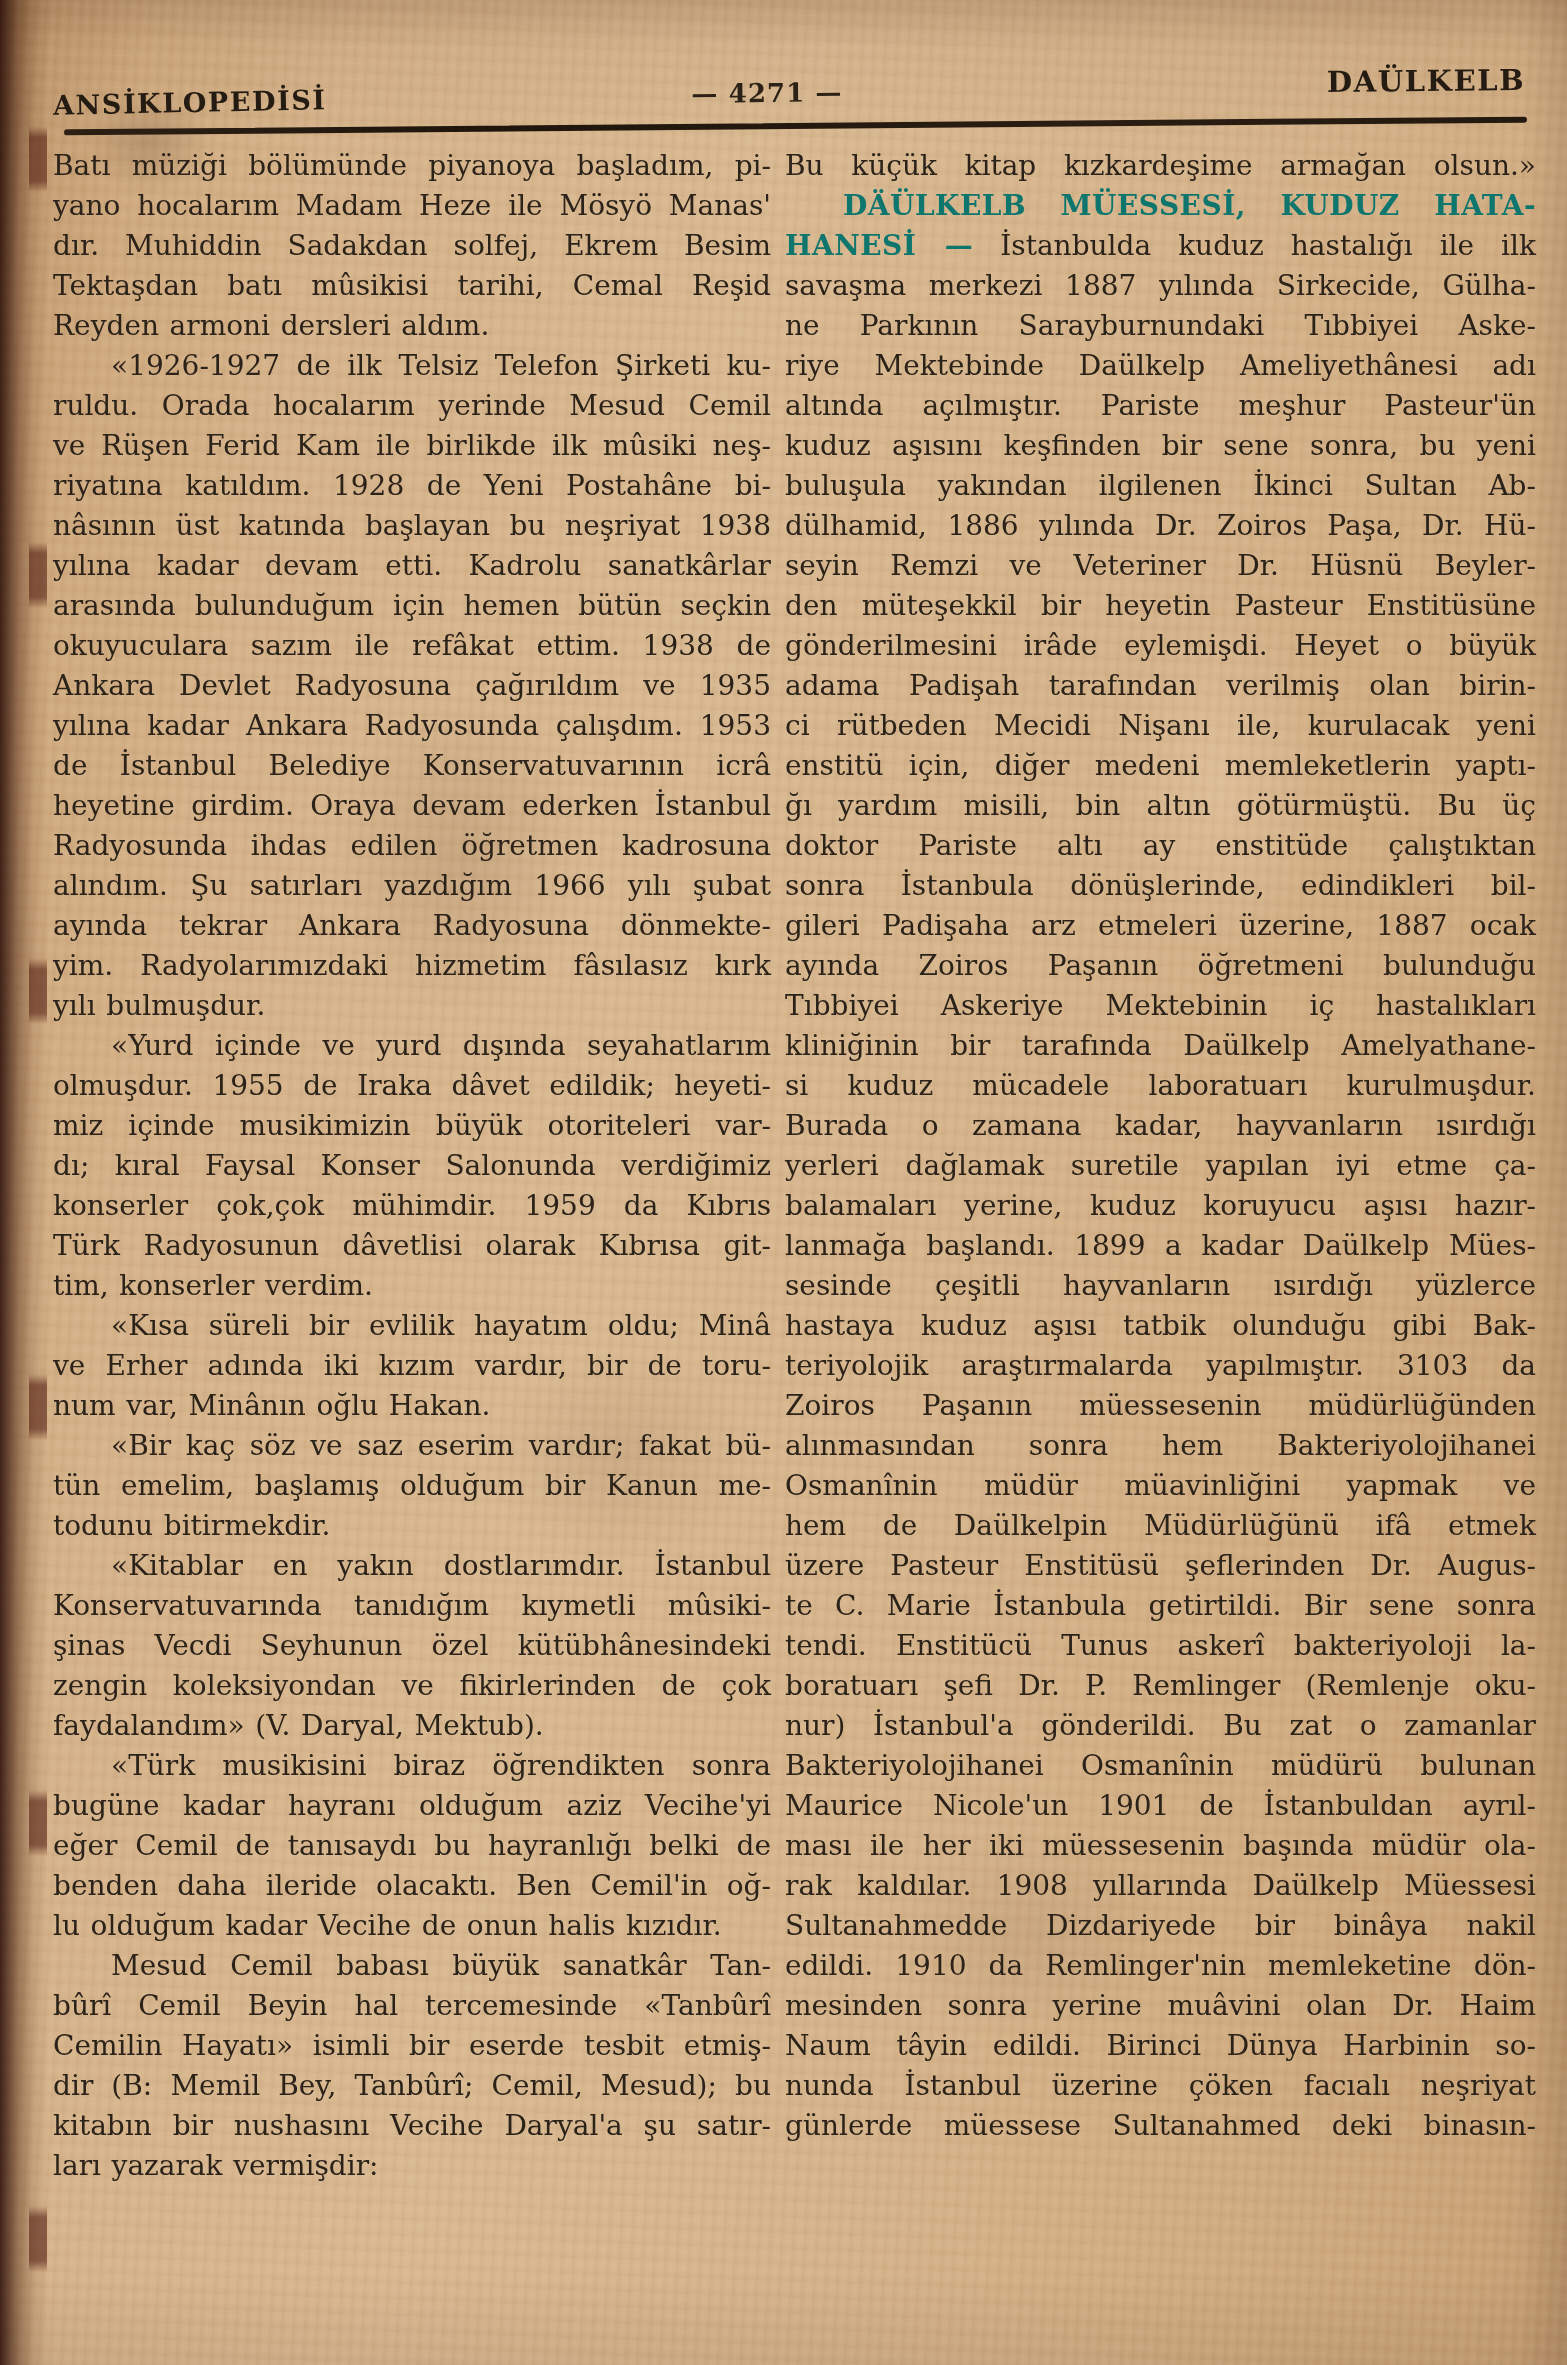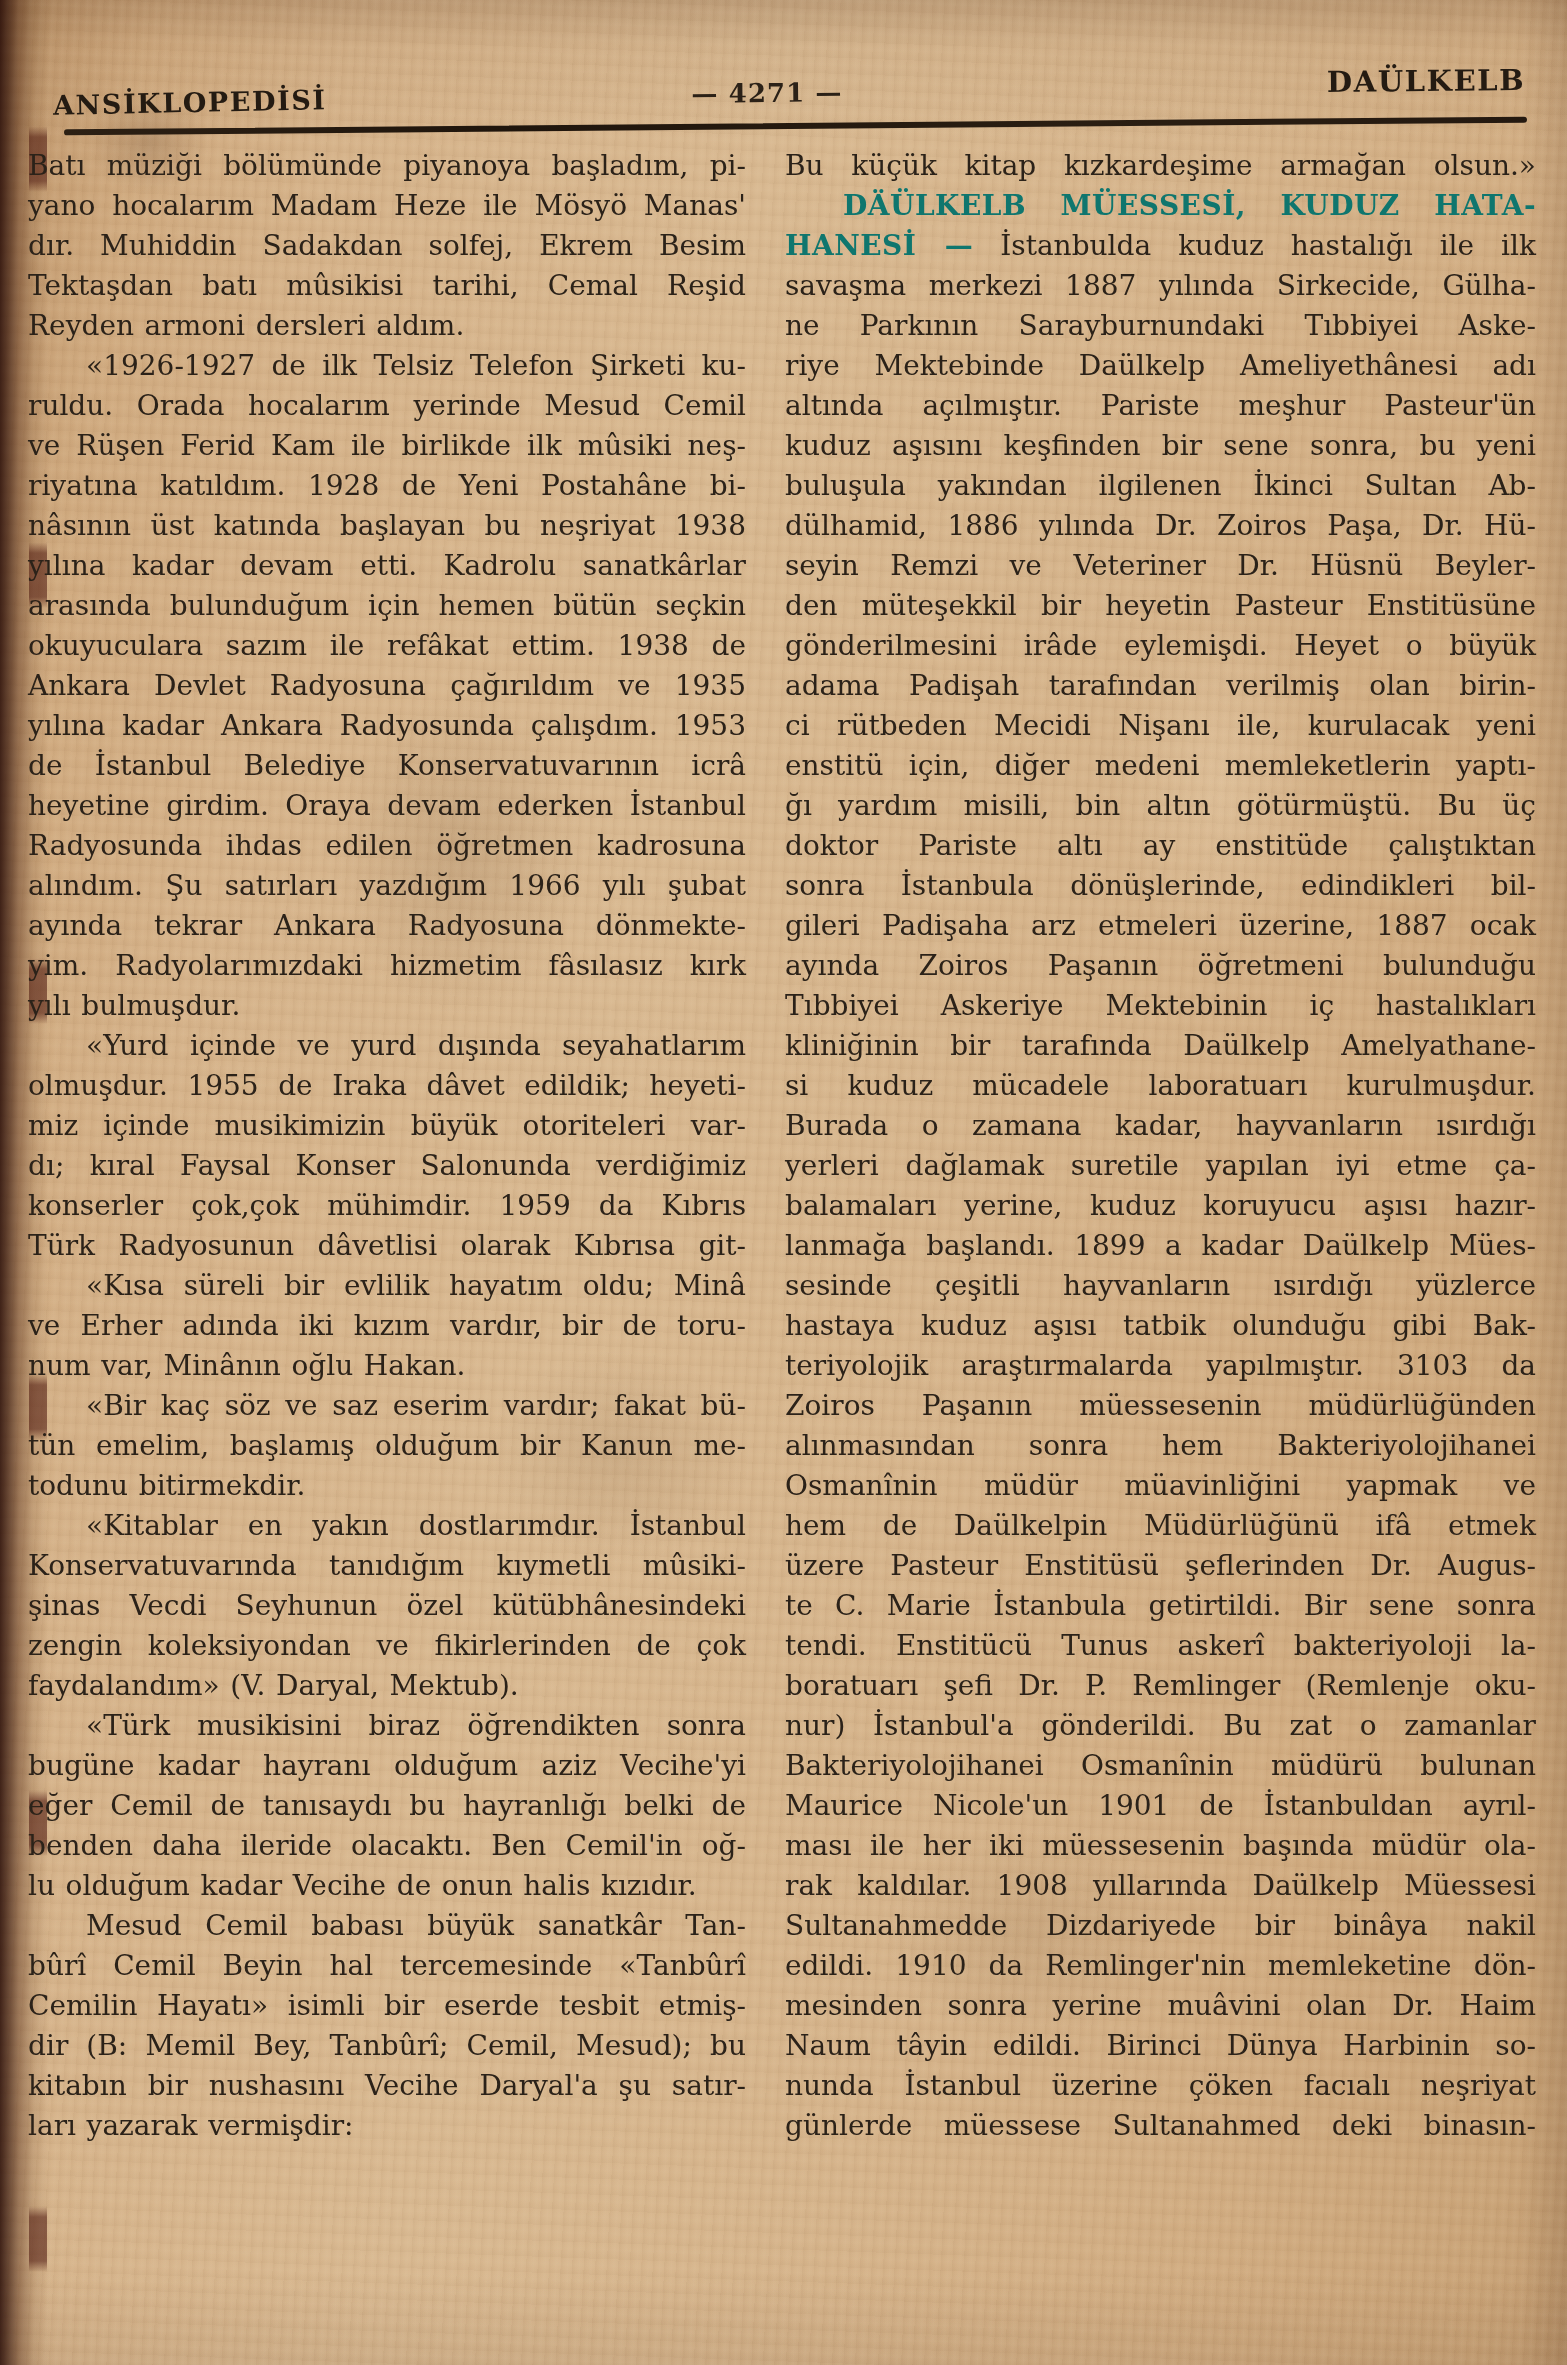--- a/index.html
+++ b/index.html
@@ -59,21 +59,21 @@
     transform:rotate(-0.6deg);
   }
   .rule{
     position:absolute;left:64px;top:123px;width:1463px;height:6px;
     background:linear-gradient(90deg,#2c2014,#1f150c 30%,#2a1e12 70%,#241910);
     border-radius:4.4px;transform:rotate(-0.5deg);
   }
 
   
   .col{position:absolute;top:146px;font-size:28px;line-height:40px;color:#2b2219;}
-  .col-left{left:28px;width:718px;}
+  .col-left{left:53px;width:718px;}
   .col-right{left:785px;width:751px;}
   .para{margin:0;}
   .line{text-align:justify;text-align-last:justify;word-spacing:0.06em;}
   .line.end{text-align-last:left;}
   .para.indent .line:first-child{text-indent:58px;}
   .line b{font-weight:bold;color:#0f766e;letter-spacing:0.5px;}
 </style>
 </head>
 <body>
 
@@ -119,20 +119,21 @@
       <div class="line">yim. Radyolarımızdaki hizmetim fâsılasız kırk</div>
       <div class="line end">yılı bulmuşdur.</div>
     </div>
     <div class="para indent">
       <div class="line">«Yurd içinde ve yurd dışında seyahatlarım</div>
       <div class="line">olmuşdur. 1955 de Iraka dâvet edildik; heyeti-</div>
       <div class="line">miz içinde musikimizin büyük otoriteleri var-</div>
       <div class="line">dı; kıral Faysal Konser Salonunda verdiğimiz</div>
       <div class="line">konserler çok,çok mühimdir. 1959 da Kıbrıs</div>
       <div class="line">Türk Radyosunun dâvetlisi olarak Kıbrısa git-</div>
+      <div class="line end">tim, konserler verdim.</div>
     </div>
     <div class="para indent">
       <div class="line">«Kısa süreli bir evlilik hayatım oldu; Minâ</div>
       <div class="line">ve Erher adında iki kızım vardır, bir de toru-</div>
       <div class="line end">num var, Minânın oğlu Hakan.</div>
     </div>
     <div class="para indent">
       <div class="line">«Bir kaç söz ve saz eserim vardır; fakat bü-</div>
       <div class="line">tün emelim, başlamış olduğum bir Kanun me-</div>
       <div class="line end">todunu bitirmekdir.</div>

